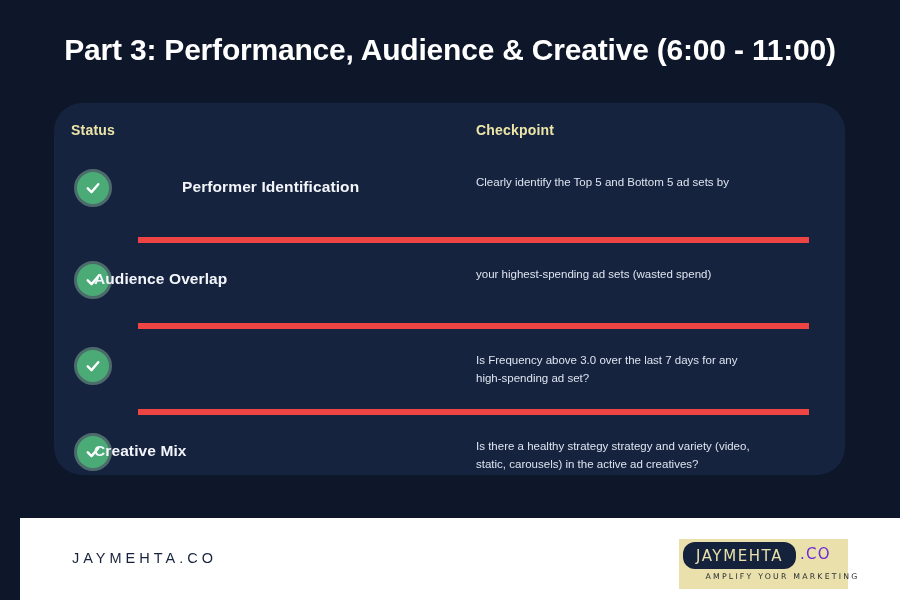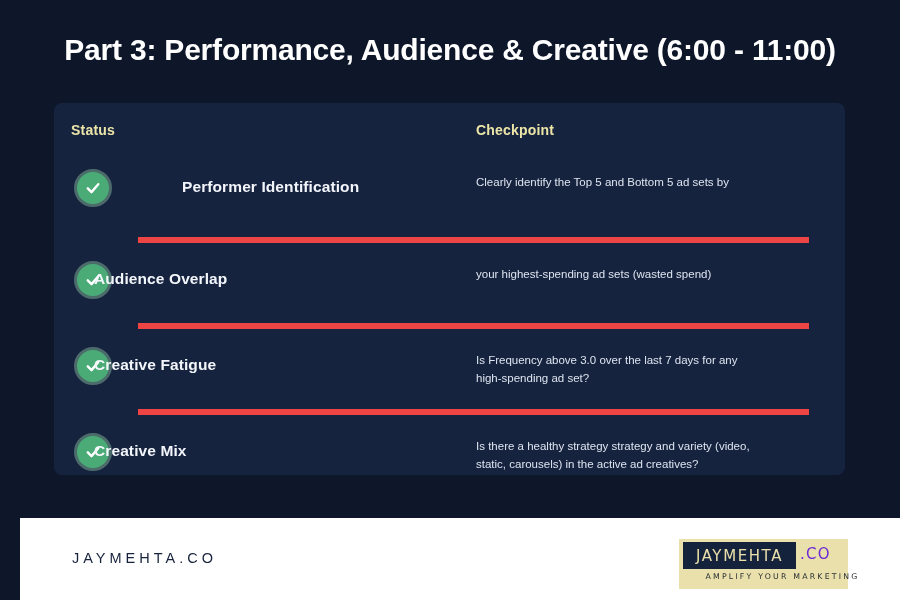--- a/index.html
+++ b/index.html
@@ -31,21 +31,21 @@
   }
 
   
   .card {
     position: absolute;
     left: 54px;
     top: 103px;
     width: 791px;
     height: 372px;
     background: #16233f;
-    border-radius: 8px;
+    border-radius: 28px;
     box-sizing: border-box;
   }
 
   .card-header {
     position: absolute;
     left: 0;
     top: 0;
     width: 100%;
     height: 48px;
   }
@@ -167,20 +167,21 @@
   .logo-darkbox {
     position: absolute;
     left: 4px;
     top: 3px;
     width: 113px;
     height: 27px;
     background: #15223c;
     display: flex;
     align-items: center;
     justify-content: center;
+    border-radius: 12px;
   }
   .logo-word {
     color: #e9e0ab;
     font-size: 15px;
     letter-spacing: 1.6px;
     font-family: "DejaVu Sans", sans-serif;
   }
   .logo-co {
     position: absolute;
     left: 121px;
@@ -240,21 +241,20 @@
         <span class="l2">your highest-spending ad sets (wasted spend)</span>
       </div>
     </div>
 
     <div class="row">
       <div class="check-circle">
         <svg width="18" height="18" viewBox="0 0 24 24">
             <path d="M5 12.5 L10 17.5 L19 7" fill="none" stroke="#ffffff" stroke-width="3.2" stroke-linecap="round" stroke-linejoin="round"></path>
           </svg>
       </div>
-      <div class="row-title">Creative Fatigue</div>
       <div class="row-desc">
         <span class="l1">Is Frequency above 3.0 over the last 7 days for any</span>
         <span class="l2">high-spending ad set?</span>
       </div>
     </div>
 
     <div class="row">
       <div class="check-circle">
         <svg width="18" height="18" viewBox="0 0 24 24">
             <path d="M5 12.5 L10 17.5 L19 7" fill="none" stroke="#ffffff" stroke-width="3.2" stroke-linecap="round" stroke-linejoin="round"></path>

